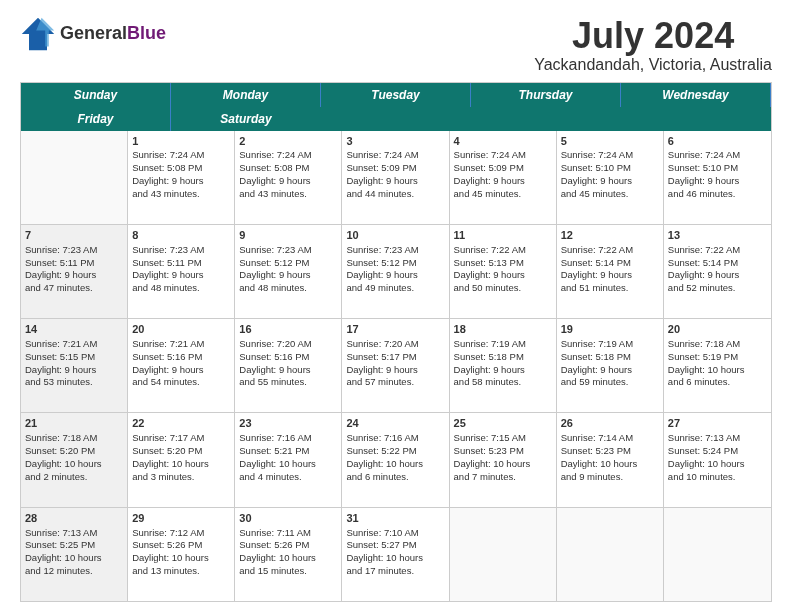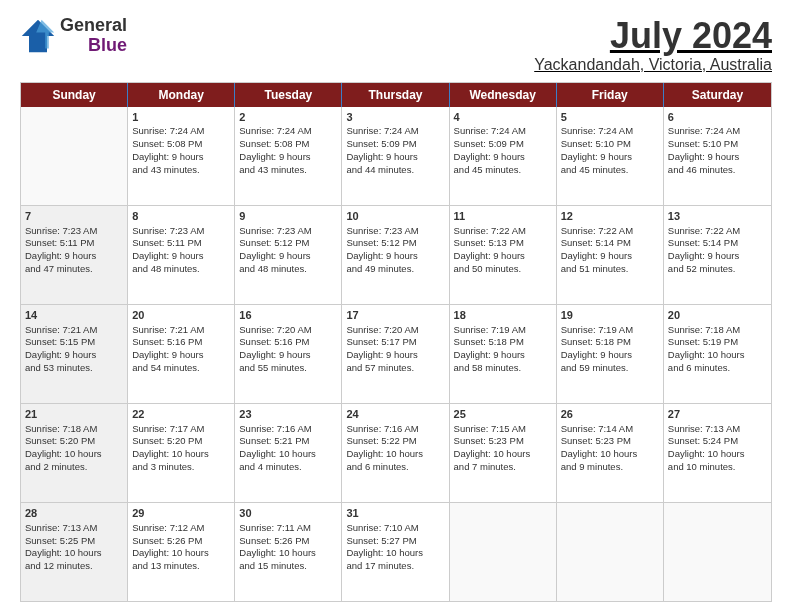--- a/index.html
+++ b/index.html
@@ -22,64 +22,63 @@
       justify-content: space-between;
       align-items: flex-start;
       margin-bottom: 8px;
     }
     .logo {
       display: flex;
       align-items: center;
     }
     .logo-text {
       display: flex;
-      flex-direction: column;
+      flex-direction: row;
       line-height: 1.1;
-      align-items: flex-end;
     }
     .logo-general {
       font-size: 18px;
       font-weight: bold;
       color: #333;
     }
     .logo-blue {
       font-size: 18px;
       font-weight: bold;
       color: #701a75;
     }
     .logo-icon {
       width: 36px;
       height: 36px;
       margin-right: 4px;
     }
     .title-block {
-      text-align: right;
-      text-decoration: underline;
+      text-align: center;
     }
     .main-title {
       font-size: 36px;
       font-weight: bold;
       color: #333;
       line-height: 1.1;
     }
     .subtitle {
       font-size: 16px;
       color: #333;
       font-weight: normal;
     }
     .calendar {
       flex: 1;
       display: flex;
       flex-direction: column;
       border: 1px solid #ccc;
     }
     .cal-header {
       display: grid;
-      grid-template-columns: repeat(7, 1fr);
-      background: #7f1d1d;
+      grid-template-columns: repeat(5, 1fr);
+      background: #0f766e;
+      font-style: italic;
     }
     .cal-header-cell {
       color: #fff;
       font-size: 12px;
       font-weight: bold;
       text-align: center;
       padding: 5px 2px;
       border-right: 1px solid #3a7fc8;
     }
     .cal-header-cell:last-child { border-right: none; }

